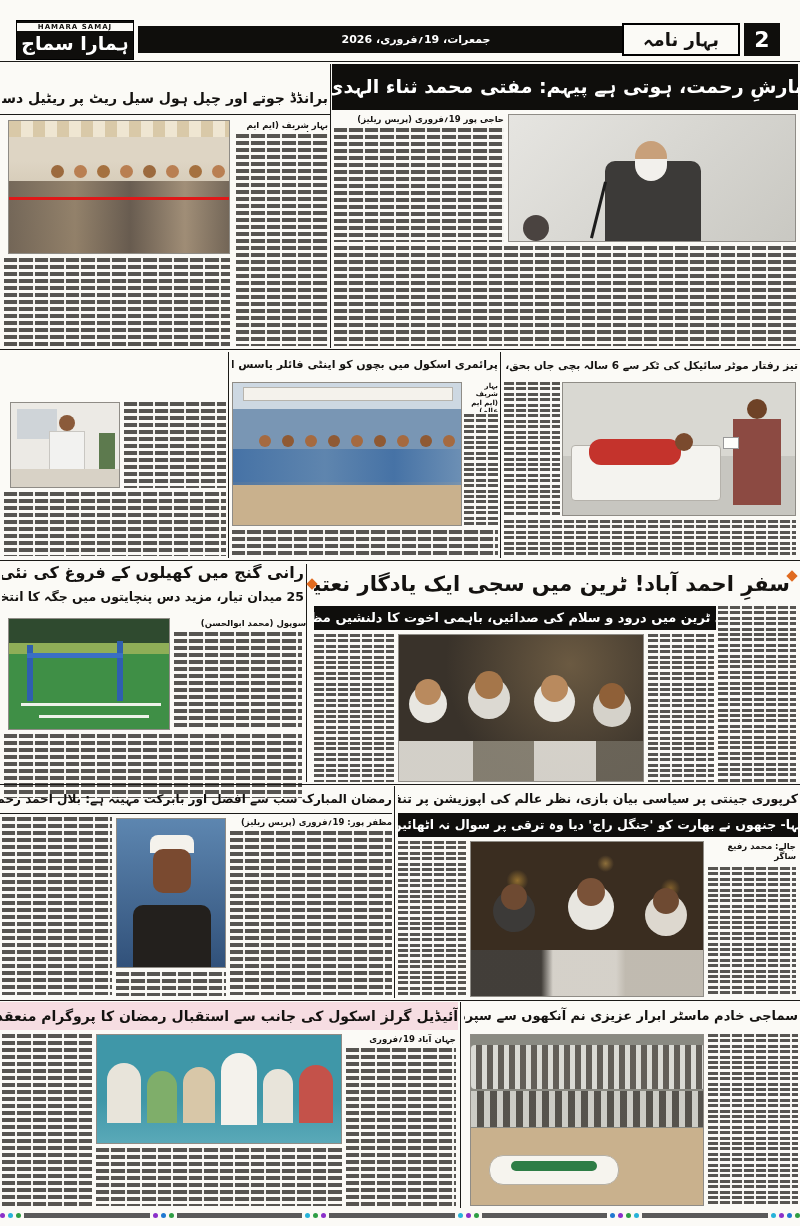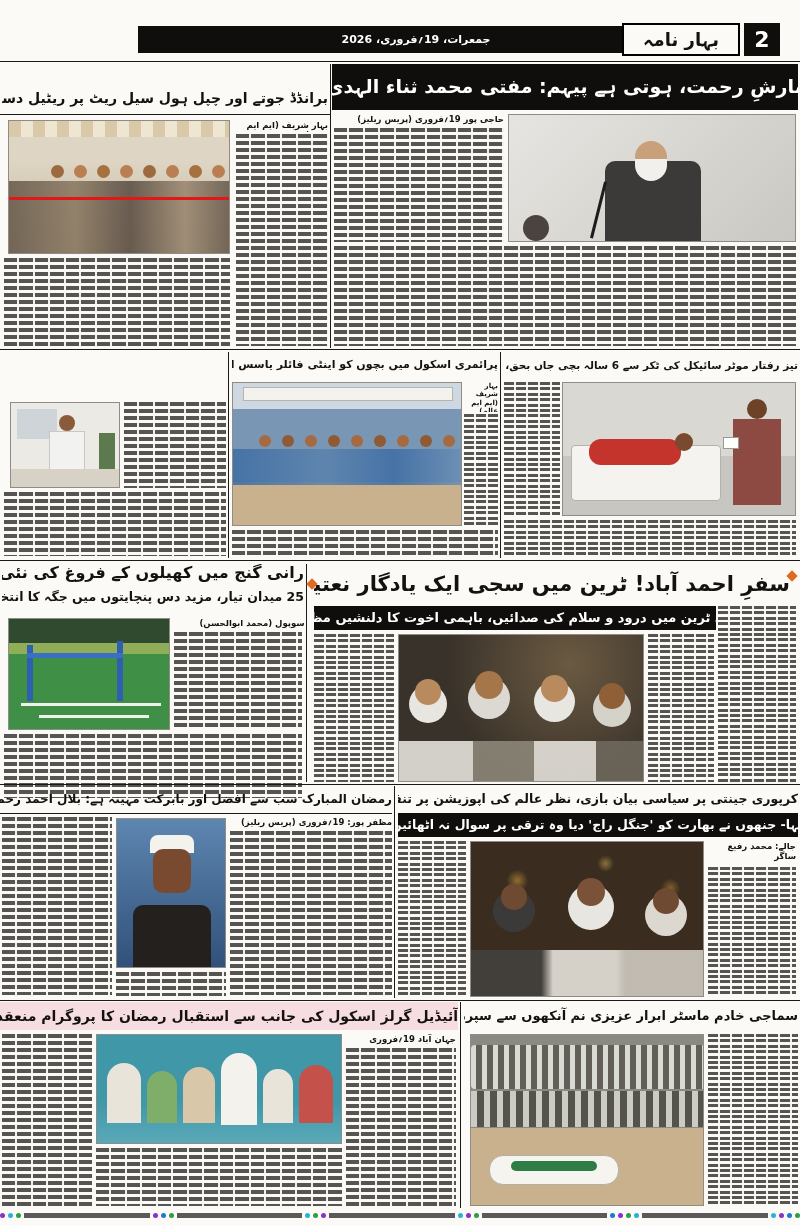--- a/index.html
+++ b/index.html
@@ -30,20 +30,24 @@
   .strip{display:flex;align-items:center;gap:3px;}
   .dot{width:5px;height:5px;border-radius:50%;}
   .gbar{flex:1;height:5px;background:#5a5a5a;}
   .face{border-radius:50%;position:absolute;}
 </style>
 </head>
 <body>
 
 <div class="page">
 
+  <div class="abs logo" style="left:16px;top:20px;width:118px;height:40px;">
+    <div class="en">HAMARA SAMAJ</div>
+    <div class="ur">ہمارا سماج</div>
+  </div>
   <div class="abs bar" style="left:138px;top:26px;width:556px;height:27px;font-size:11px;font-weight:bold;">جمعرات، 19؍فروری، 2026</div>
   <div class="abs edition" style="left:622px;top:23px;width:118px;height:33px;">بہار نامہ</div>
   <div class="abs bar" style="left:744px;top:23px;width:36px;height:33px;font-size:22px;font-weight:bold;">2</div>
   <div class="abs hr" style="left:0;top:61px;width:800px;"></div>
 
   <div class="abs bar hl" style="left:332px;top:64px;width:466px;height:46px;font-size:19px;">رمضان: بارشِ رحمت، ہوتی ہے پیہم: مفتی محمد ثناء الہدیٰ قاسمی</div>
   <div class="abs photo" style="left:508px;top:114px;width:288px;height:128px;background:linear-gradient(135deg,#e6e5e1,#c9c8c2);">
     <div class="abs" style="left:96px;top:46px;width:96px;height:82px;background:#3c3a38;border-radius:10px 10px 0 0;"></div>
     <div class="abs face" style="left:126px;top:26px;width:32px;height:32px;background:#c8a07a;"></div>
     <div class="abs face" style="left:126px;top:44px;width:32px;height:22px;background:#f2f0ec;border-radius:0 0 16px 16px;"></div>
@@ -126,21 +130,21 @@
 
   <div class="abs hl" style="left:2px;top:564px;width:302px;height:24px;font-size:16px;">رانی گنج میں کھیلوں کے فروغ کی نئی پہل</div>
   <div class="abs hl" style="left:2px;top:590px;width:302px;height:22px;font-size:12.5px;">25 میدان تیار، مزید دس پنچایتوں میں جگہ کا انتخاب جاری</div>
   <div class="abs photo" style="left:8px;top:618px;width:162px;height:112px;background:linear-gradient(180deg,#2f4a2f 0 22%,#8fae57 22% 32%,#3f8f46 32%);">
     <div class="abs" style="left:18px;top:26px;width:6px;height:56px;background:#2f5fb0;"></div>
     <div class="abs" style="left:108px;top:22px;width:6px;height:60px;background:#2f5fb0;"></div>
     <div class="abs" style="left:18px;top:34px;width:96px;height:5px;background:#3a6fc4;"></div>
     <div class="abs" style="left:12px;top:84px;width:140px;height:3px;background:#eef2ea;"></div>
     <div class="abs" style="left:30px;top:96px;width:110px;height:3px;background:#eef2ea;"></div>
   </div>
-  <div class="abs dateline" style="left:188px;top:618px;width:128px;height:12px;text-align:center;">سوپول (محمد ابوالحسن)</div>
+  <div class="abs dateline" style="left:178px;top:618px;width:128px;height:12px;">سوپول (محمد ابوالحسن)</div>
   <div class="abs greek" style="left:174px;top:632px;width:128px;height:98px;"></div>
   <div class="abs greek" style="left:4px;top:734px;width:298px;height:64px;"></div>
   <div class="abs vr" style="left:306px;top:564px;height:218px;"></div>
 
   <div class="abs hl" style="left:314px;top:564px;width:476px;height:40px;font-size:21px;line-height:40px;">سفرِ احمد آباد! ٹرین میں سجی ایک یادگار نعتیہ محفل</div>
   <div class="abs ornament" style="left:308px;top:580px;"></div>
   <div class="abs ornament" style="left:788px;top:572px;"></div>
   <div class="abs bar hl" style="left:314px;top:606px;width:402px;height:24px;font-size:13px;">چلتی ٹرین میں درود و سلام کی صدائیں، باہمی اخوت کا دلنشیں مظاہرہ</div>
   <div class="abs greek tight" style="left:718px;top:606px;width:78px;height:176px;"></div>
   <div class="abs greek tight" style="left:314px;top:634px;width:80px;height:148px;"></div>

